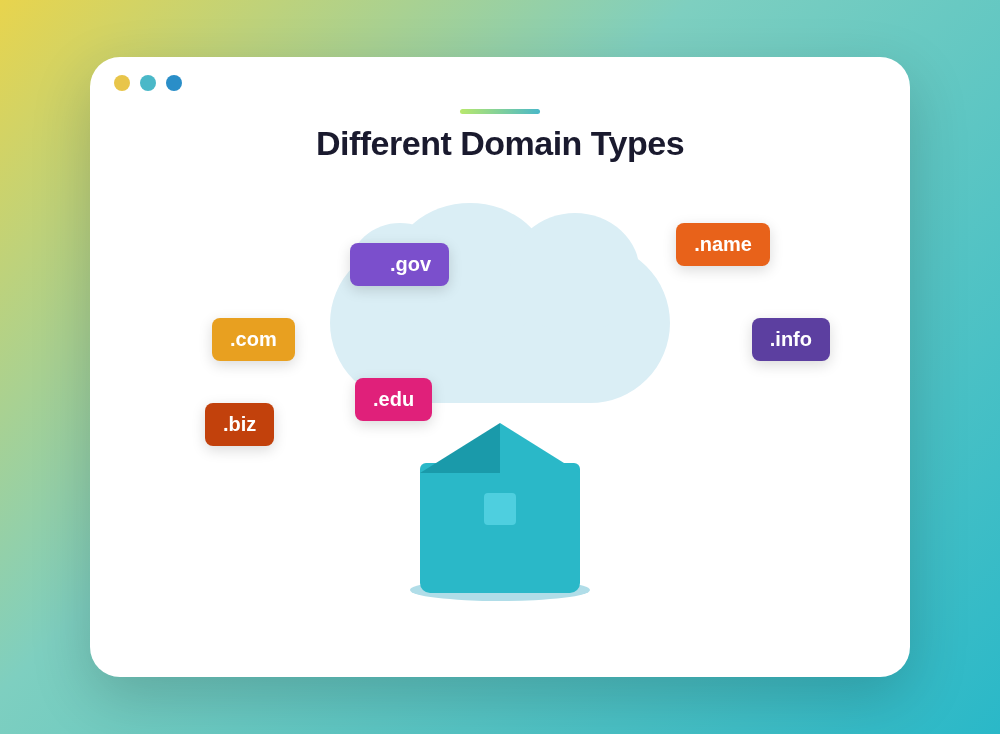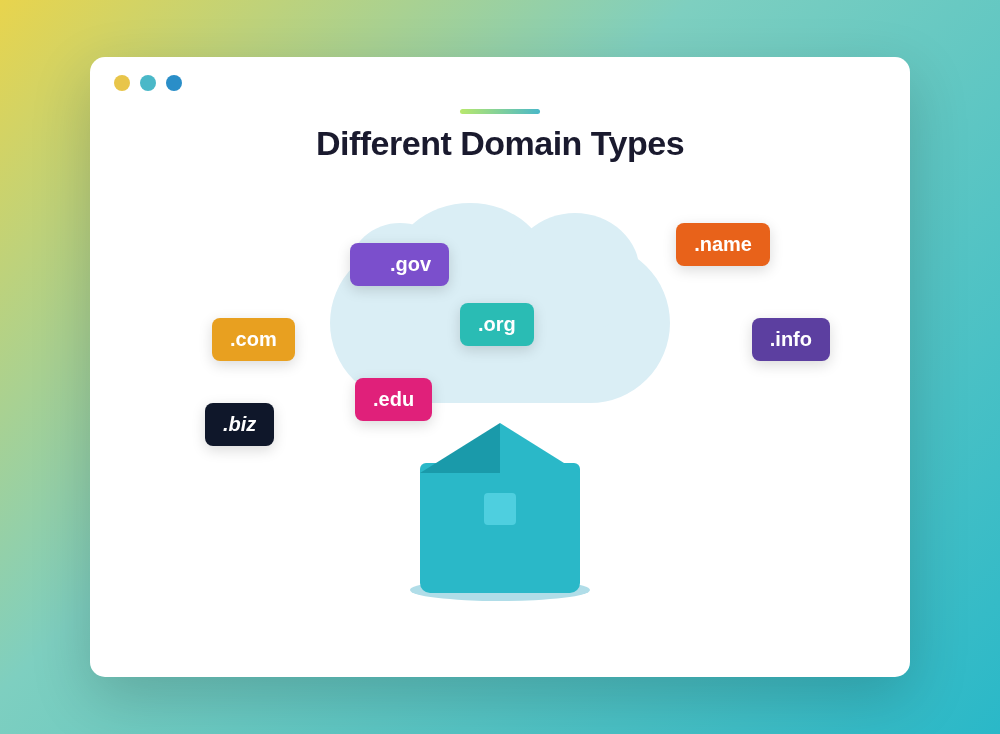--- a/index.html
+++ b/index.html
@@ -12,21 +12,21 @@
       align-items: center;
       justify-content: center;
       font-family: 'Arial', sans-serif;
       overflow: hidden;
     }
 
     .window {
       width: 820px;
       height: 620px;
       background: #ffffff;
-      border-radius: 15px;
+      border-radius: 30px;
       box-shadow: 0 20px 60px rgba(0,0,0,0.18);
       position: relative;
       overflow: hidden;
     }
 
     .window-header {
       display: flex;
       align-items: center;
       padding: 18px 24px 10px 24px;
       gap: 10px;
@@ -187,21 +187,21 @@
       white-space: nowrap;
       box-shadow: 0 4px 14px rgba(0,0,0,0.15);
     }
 
     .tag-com   { background: #e8a020; top: 155px; left: 90px; margin-left: 32px; }
     .tag-gov   { background: #7b4fcc; top: 80px;  left: 260px; padding-left: 40px; }
     .tag-name  { background: #e8621a; top: 60px;  right: 140px; }
     .tag-org   { background: #2abcb4; top: 140px; left: 370px; }
     .tag-info  { background: #5c3fa0; top: 155px; right: 80px; }
     .tag-edu   { background: #e0207a; top: 215px; left: 265px; }
-    .tag-biz   { background: #0f172a; top: 240px; left: 115px; font-style: italic; }
+    .tag-biz   { background: #c2410c; top: 240px; left: 115px; }
     .tag-net   { background: #8044cc; top: 250px; right: 115px; }
   </style>
 </head>
 <body>
 
 <div class="window">
 
   <div class="window-header">
     <div class="dot dot-yellow"></div>
     <div class="dot dot-teal"></div>
@@ -218,21 +218,20 @@
     <div class="cloud">
       <div class="cloud-shape cloud-main"></div>
       <div class="cloud-shape cloud-bump1"></div>
       <div class="cloud-shape cloud-bump2"></div>
       <div class="cloud-shape cloud-bump3"></div>
     </div>
 
     <div class="domain-tag tag-com">.com</div>
     <div class="domain-tag tag-gov">.gov</div>
     <div class="domain-tag tag-name">.name</div>
-    <div class="domain-tag tag-org">.org</div>
     <div class="domain-tag tag-info">.info</div>
     <div class="domain-tag tag-edu">.edu</div>
     <div class="domain-tag tag-biz">.biz</div>
 
     <div class="box-container">
       <div class="box-shadow-ellipse"></div>
       <div class="box-body">
         <div class="box-flap-left"></div>
         <div class="box-flap-right"></div>
         <div class="box-inner-square"></div>

